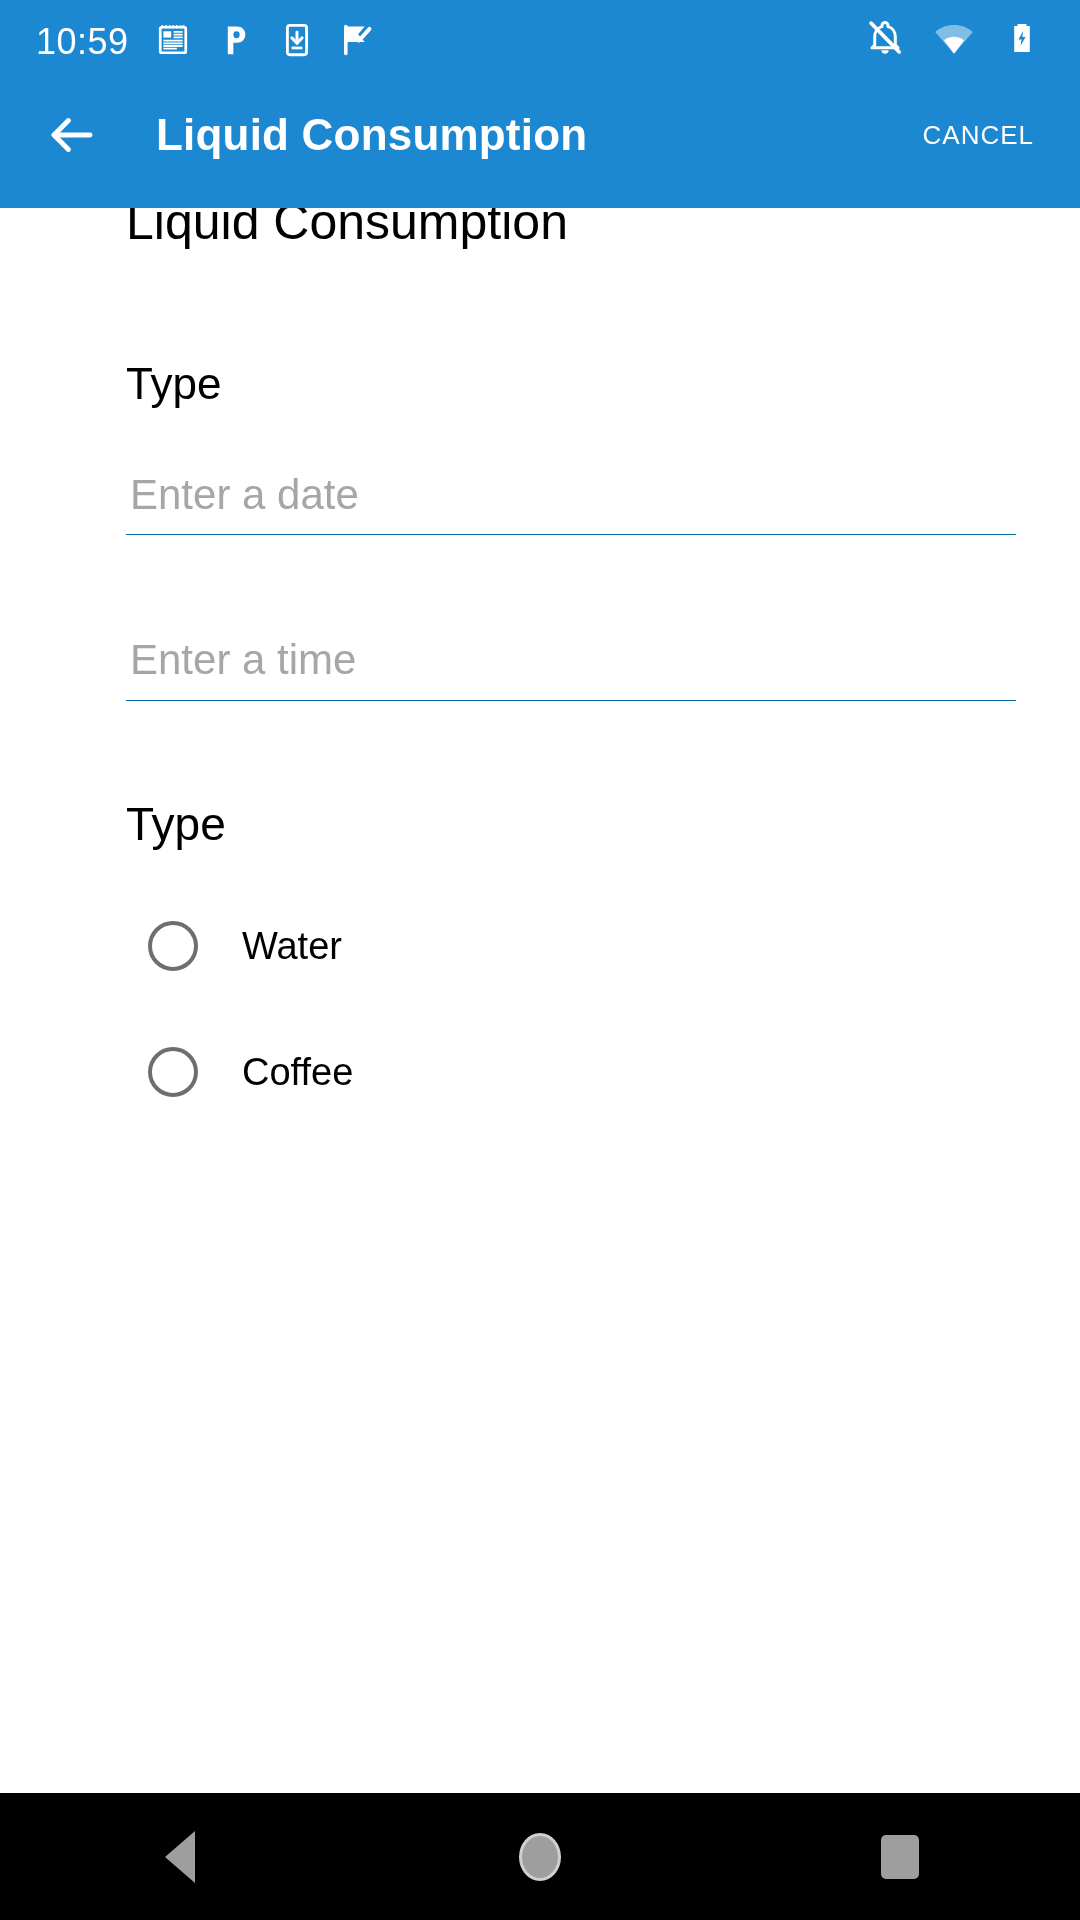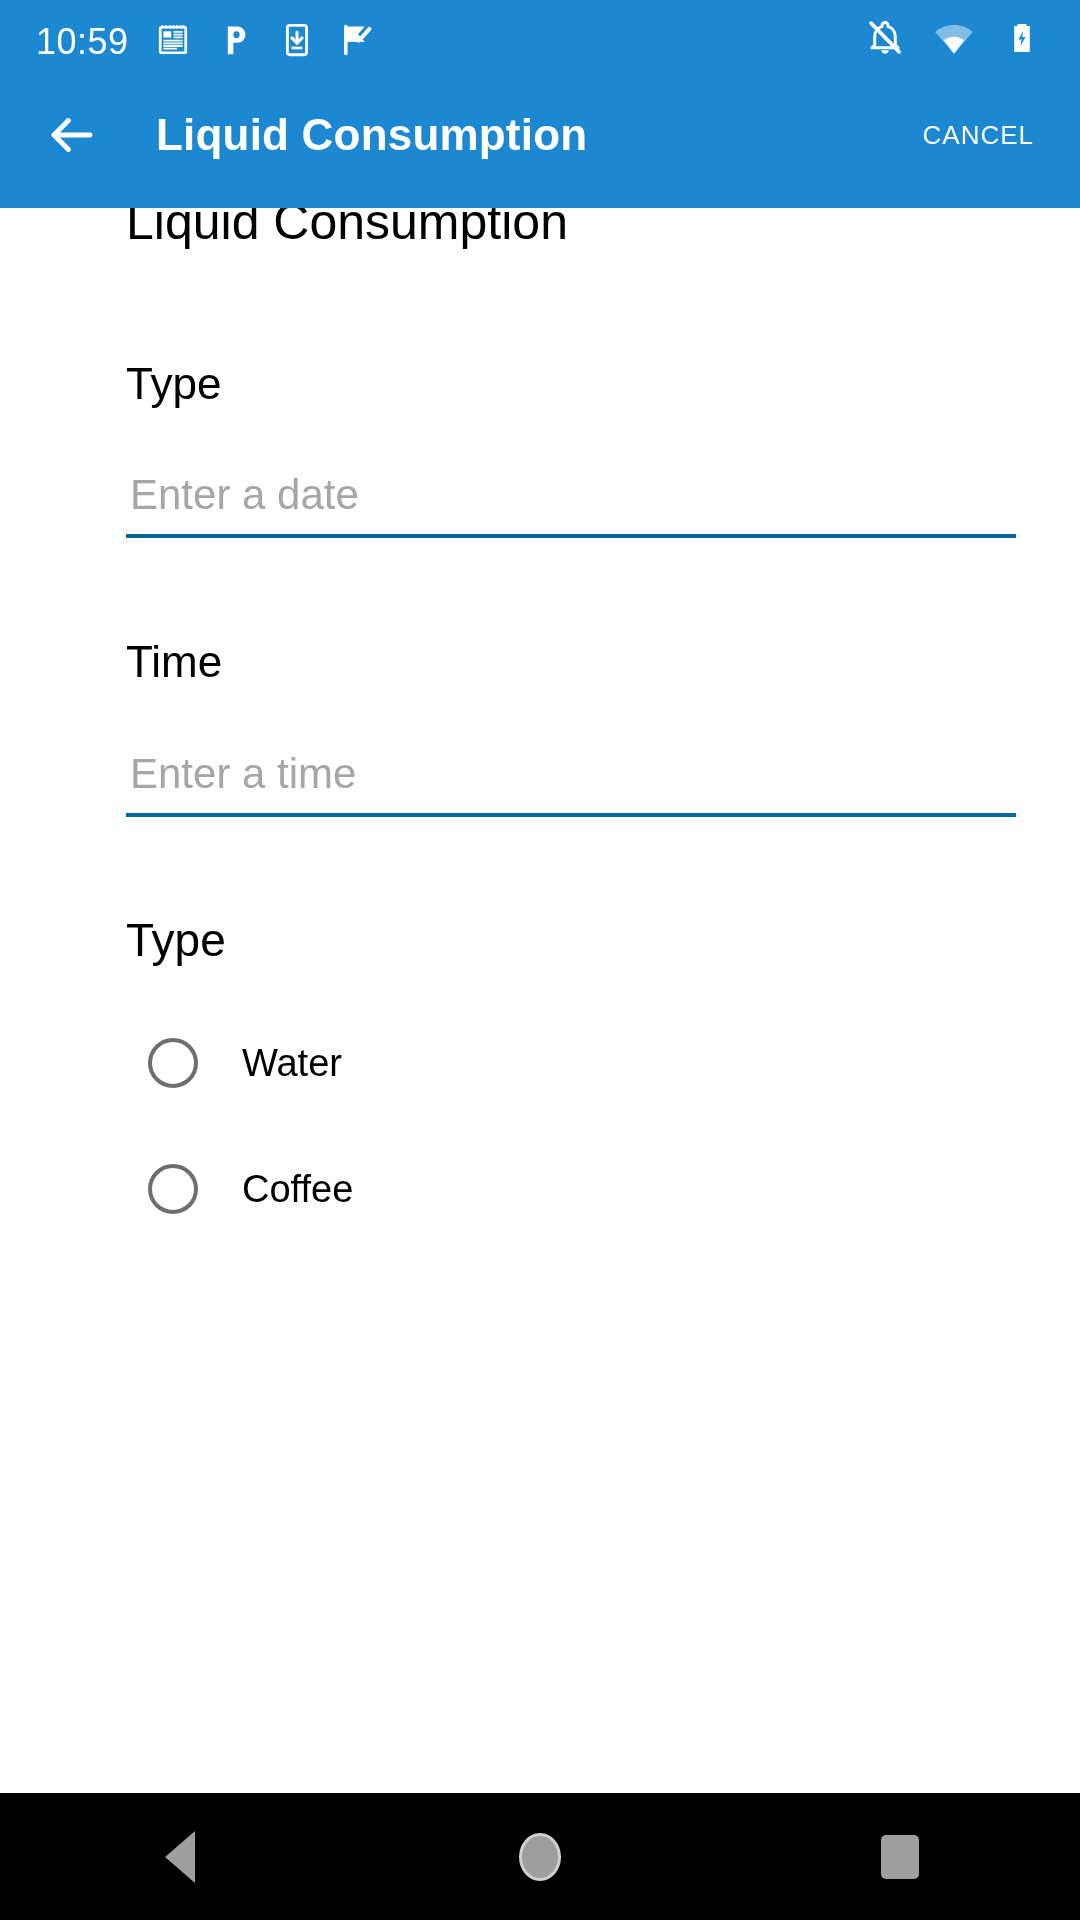--- a/index.html
+++ b/index.html
@@ -56,21 +56,21 @@
     font-size:50px; color:#000000; font-weight:400;
     margin-left:126px; margin-top:-14px; line-height:1.15;
   }
 
   .field-block { margin-left:126px; margin-right:0; }
   .field-label {
     font-size:44px; color:#000000; font-weight:400; line-height:1.1;
   }
   .field-input-wrap {
     width:890px; position:relative;
-    border-bottom:4px solid #0369a1;
+    border-bottom:1px solid #0369a1;
     padding-bottom:8px;
   }
   .field-input {
     display:block; width:100%; border:none; outline:none; background:transparent;
     font-family:"Liberation Sans", sans-serif;
     font-size:42px; color:#000000; line-height:1.2;
     padding:0 0 6px 4px;
   }
   .field-input::placeholder { color:#a6a6a6; opacity:1; }
 
@@ -191,21 +191,20 @@
       <div class="page-heading">Liquid Consumption</div>
 
       <div class="field-block" style="margin-top:108px;">
         <div class="field-label">Type</div>
         <div class="field-input-wrap" style="margin-top:62px;">
           <input class="field-input" type="text" placeholder="Enter a date" style="">
         </div>
       </div>
 
       <div class="field-block" style="margin-top:100px;">
-        <div class="field-label">Time</div>
         <div class="field-input-wrap" style="margin-top:62px;">
           <input class="field-input" type="text" placeholder="Enter a time" style="">
         </div>
       </div>
 
 
       <div class="field-block" style="margin-top:98px;">
         <div class="type-heading">Type</div>
 
         <div class="radio-row" style="margin-top:72px;">

